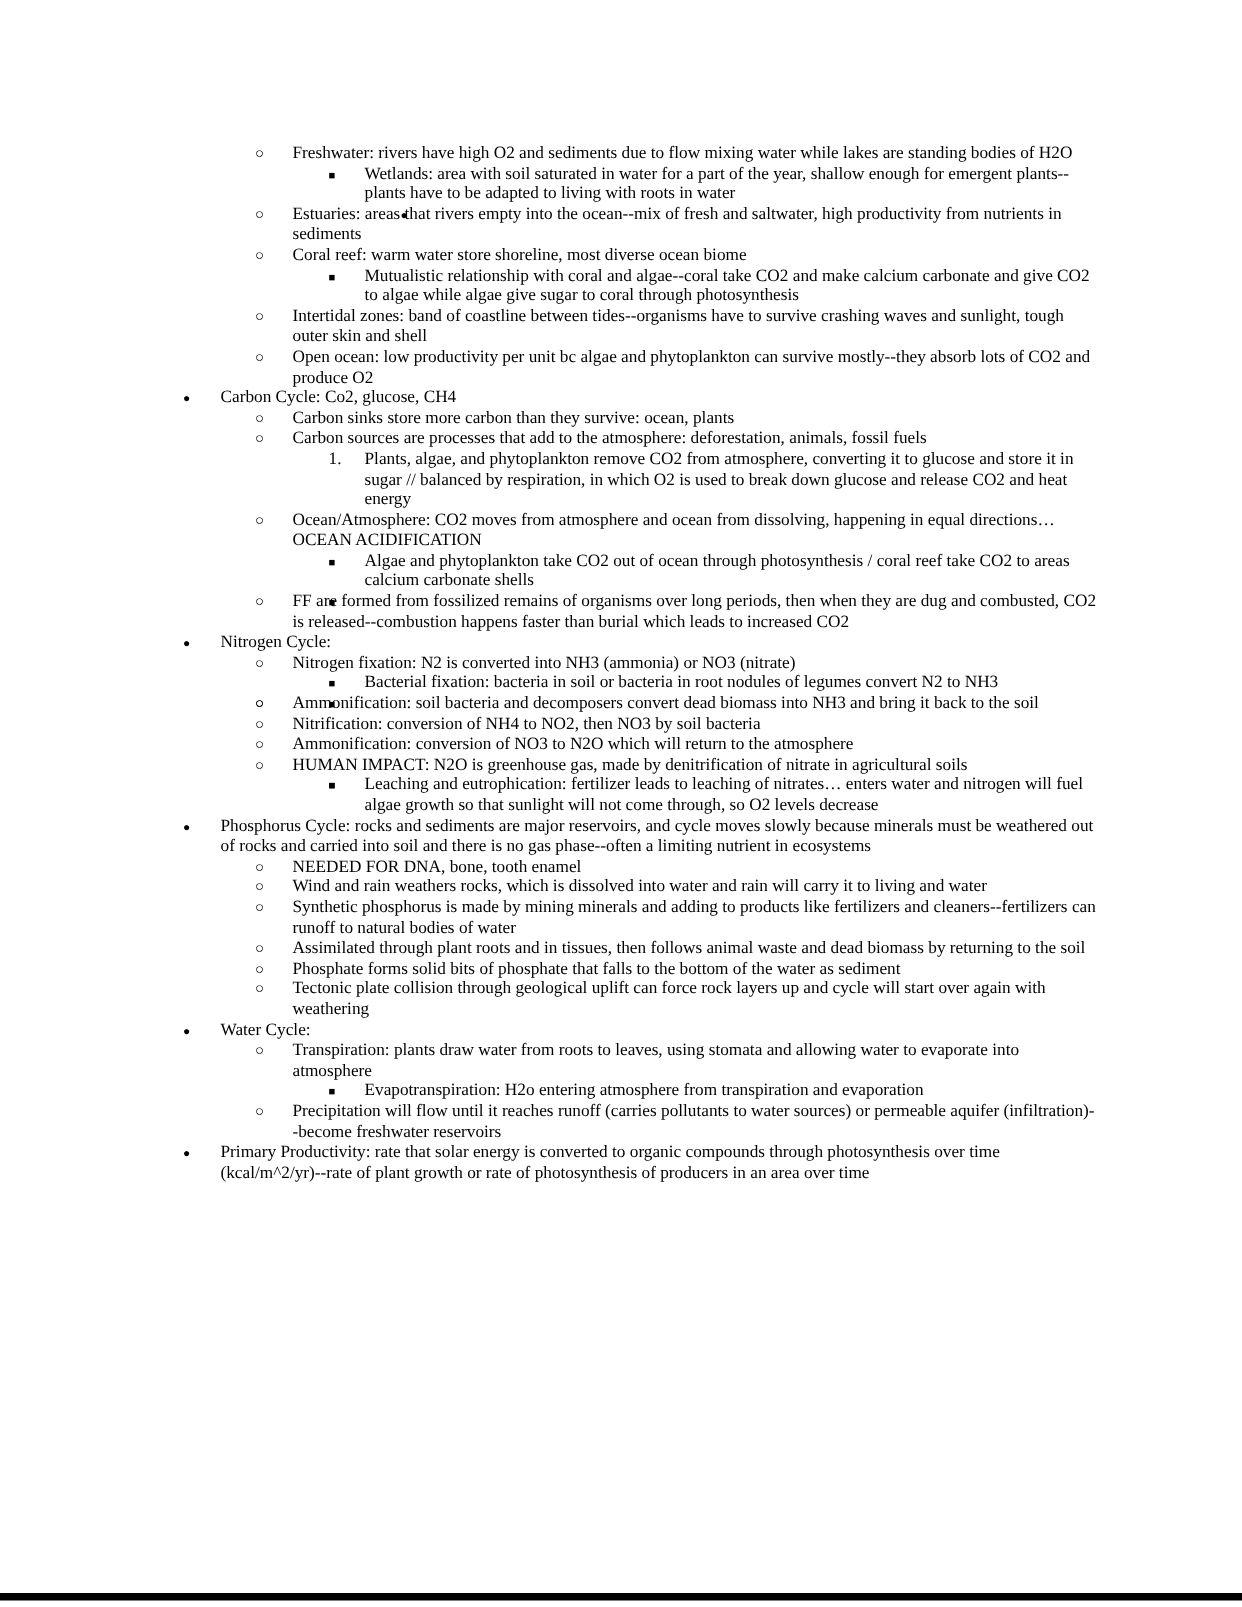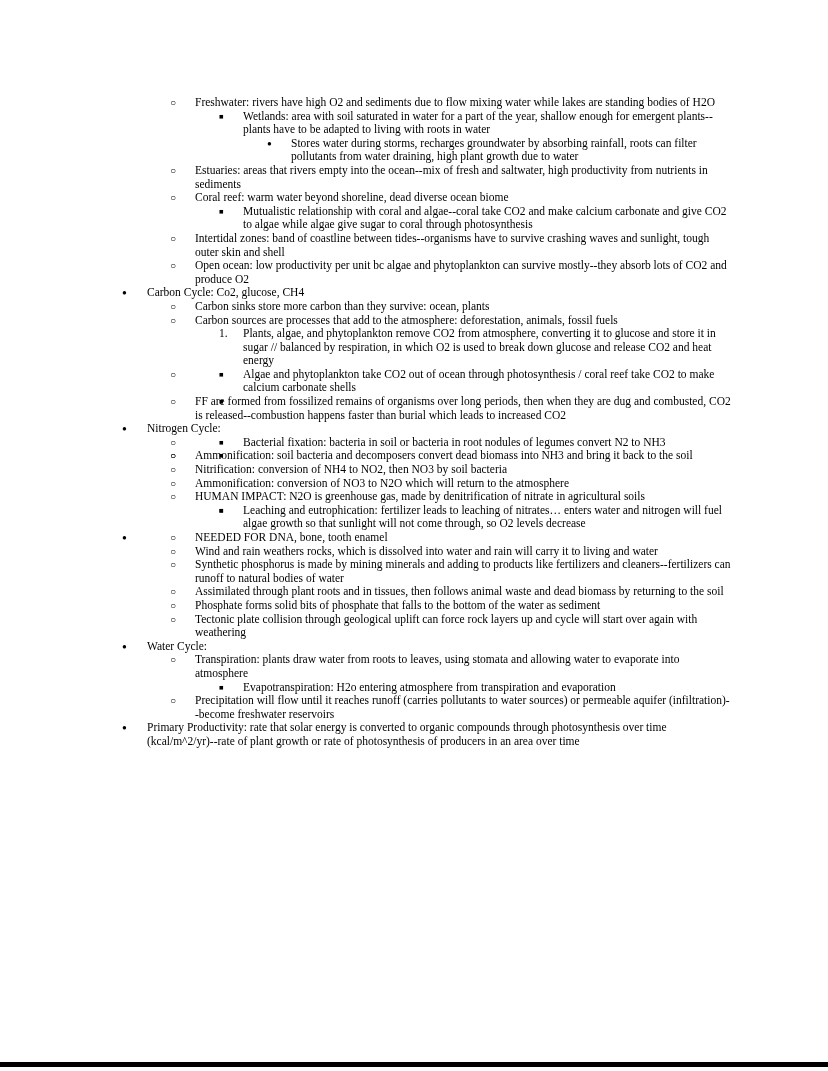--- a/index.html
+++ b/index.html
@@ -54,46 +54,46 @@
     background: #000000;
   }
 </style>
 </head>
 <body>
 
 <div class="page">
   <div class="content">
       <div class="row level-2"><span class="marker marker-circle">○</span><span class="text">Freshwater: rivers have high O2 and sediments due to flow mixing water while lakes are standing bodies of H2O</span></div>
       <div class="row level-3"><span class="marker marker-square">■</span><span class="text">Wetlands: area with soil saturated in water for a part of the year, shallow enough for emergent plants--plants have to be adapted to living with roots in water</span></div>
-      <div class="row level-4"><span class="marker marker-disc">●</span><span class="text">Stores water during storms, recharges groundwater by absorbing rainfall, roots can filter pollutants from water draining, high plant growth due to water</span></div>
+      <div class="row level-4"><span class="marker marker-disc">●</span></div>
       <div class="row level-2"><span class="marker marker-circle">○</span><span class="text">Estuaries: areas that rivers empty into the ocean--mix of fresh and saltwater, high productivity from nutrients in sediments</span></div>
-      <div class="row level-2"><span class="marker marker-circle">○</span><span class="text">Coral reef: warm water beyond shoreline, dead diverse ocean biome</span></div>
+      <div class="row level-2"><span class="marker marker-circle">○</span><span class="text">Coral reef: warm water store shoreline, most diverse ocean biome</span></div>
       <div class="row level-3"><span class="marker marker-square">■</span><span class="text">Mutualistic relationship with coral and algae--coral take CO2 and make calcium carbonate and give CO2 to algae while algae give sugar to coral through photosynthesis</span></div>
       <div class="row level-2"><span class="marker marker-circle">○</span><span class="text">Intertidal zones: band of coastline between tides--organisms have to survive crashing waves and sunlight, tough outer skin and shell</span></div>
       <div class="row level-2"><span class="marker marker-circle">○</span><span class="text">Open ocean: low productivity per unit bc algae and phytoplankton can survive mostly--they absorb lots of CO2 and produce O2</span></div>
       <div class="row level-1"><span class="marker marker-disc">●</span><span class="text">Carbon Cycle: Co2, glucose, CH4</span></div>
       <div class="row level-2"><span class="marker marker-circle">○</span><span class="text">Carbon sinks store more carbon than they survive: ocean, plants</span></div>
       <div class="row level-2"><span class="marker marker-circle">○</span><span class="text">Carbon sources are processes that add to the atmosphere: deforestation, animals, fossil fuels</span></div>
       <div class="row level-3"><span class="marker marker-number">1.</span><span class="text">Plants, algae, and phytoplankton remove CO2 from atmosphere, converting it to glucose and store it in sugar // balanced by respiration, in which O2 is used to break down glucose and release CO2 and heat energy</span></div>
-      <div class="row level-2"><span class="marker marker-circle">○</span></div>
-      <div class="row level-3"><span class="marker marker-square">■</span><span class="text">Algae and phytoplankton take CO2 out of ocean through photosynthesis / coral reef take CO2 to make calcium carbonate shells</span></div>
+      <div class="row level-2"><span class="marker marker-circle">○</span><span class="text">Ocean/Atmosphere: CO2 moves from atmosphere and ocean from dissolving, happening in equal directions… OCEAN ACIDIFICATION</span></div>
+      <div class="row level-3"><span class="marker marker-square">■</span><span class="text">Algae and phytoplankton take CO2 out of ocean through photosynthesis / coral reef take CO2 to areas calcium carbonate shells</span></div>
       <div class="row level-3"><span class="marker marker-square">■</span></div>
       <div class="row level-2"><span class="marker marker-circle">○</span><span class="text">FF are formed from fossilized remains of organisms over long periods, then when they are dug and combusted, CO2 is released--combustion happens faster than burial which leads to increased CO2</span></div>
       <div class="row level-1"><span class="marker marker-disc">●</span><span class="text">Nitrogen Cycle:</span></div>
-      <div class="row level-2"><span class="marker marker-circle">○</span></div>
+      <div class="row level-2"><span class="marker marker-circle">○</span><span class="text">Nitrogen fixation: N2 is converted into NH3 (ammonia) or NO3 (nitrate)</span></div>
       <div class="row level-3"><span class="marker marker-square">■</span><span class="text">Bacterial fixation: bacteria in soil or bacteria in root nodules of legumes convert N2 to NH3</span></div>
       <div class="row level-3"><span class="marker marker-square">■</span></div>
       <div class="row level-2"><span class="marker marker-circle">○</span></div>
       <div class="row level-2"><span class="marker marker-circle">○</span><span class="text">Ammonification: soil bacteria and decomposers convert dead biomass into NH3 and bring it back to the soil</span></div>
       <div class="row level-2"><span class="marker marker-circle">○</span><span class="text">Nitrification: conversion of NH4 to NO2, then NO3 by soil bacteria</span></div>
       <div class="row level-2"><span class="marker marker-circle">○</span><span class="text">Ammonification: conversion of NO3 to N2O which will return to the atmosphere</span></div>
       <div class="row level-2"><span class="marker marker-circle">○</span><span class="text">HUMAN IMPACT: N2O is greenhouse gas, made by denitrification of nitrate in agricultural soils</span></div>
       <div class="row level-3"><span class="marker marker-square">■</span></div>
       <div class="row level-3"><span class="marker marker-square">■</span><span class="text">Leaching and eutrophication: fertilizer leads to leaching of nitrates… enters water and nitrogen will fuel algae growth so that sunlight will not come through, so O2 levels decrease</span></div>
-      <div class="row level-1"><span class="marker marker-disc">●</span></div>
+      <div class="row level-1"><span class="marker marker-disc">●</span><span class="text">Phosphorus Cycle: rocks and sediments are major reservoirs, and cycle moves slowly because minerals must be weathered out of rocks and carried into soil and there is no gas phase--often a limiting nutrient in ecosystems</span></div>
       <div class="row level-2"><span class="marker marker-circle">○</span><span class="text">NEEDED FOR DNA, bone, tooth enamel</span></div>
       <div class="row level-2"><span class="marker marker-circle">○</span><span class="text">Wind and rain weathers rocks, which is dissolved into water and rain will carry it to living and water</span></div>
       <div class="row level-2"><span class="marker marker-circle">○</span><span class="text">Synthetic phosphorus is made by mining minerals and adding to products like fertilizers and cleaners--fertilizers can runoff to natural bodies of water</span></div>
       <div class="row level-2"><span class="marker marker-circle">○</span><span class="text">Assimilated through plant roots and in tissues, then follows animal waste and dead biomass by returning to the soil</span></div>
       <div class="row level-2"><span class="marker marker-circle">○</span><span class="text">Phosphate forms solid bits of phosphate that falls to the bottom of the water as sediment</span></div>
       <div class="row level-2"><span class="marker marker-circle">○</span><span class="text">Tectonic plate collision through geological uplift can force rock layers up and cycle will start over again with weathering</span></div>
       <div class="row level-1"><span class="marker marker-disc">●</span><span class="text">Water Cycle:</span></div>
       <div class="row level-2"><span class="marker marker-circle">○</span><span class="text">Transpiration: plants draw water from roots to leaves, using stomata and allowing water to evaporate into atmosphere</span></div>
       <div class="row level-3"><span class="marker marker-square">■</span><span class="text">Evapotranspiration: H2o entering atmosphere from transpiration and evaporation</span></div>
       <div class="row level-2"><span class="marker marker-circle">○</span><span class="text">Precipitation will flow until it reaches runoff (carries pollutants to water sources) or permeable aquifer (infiltration)--become freshwater reservoirs</span></div>

